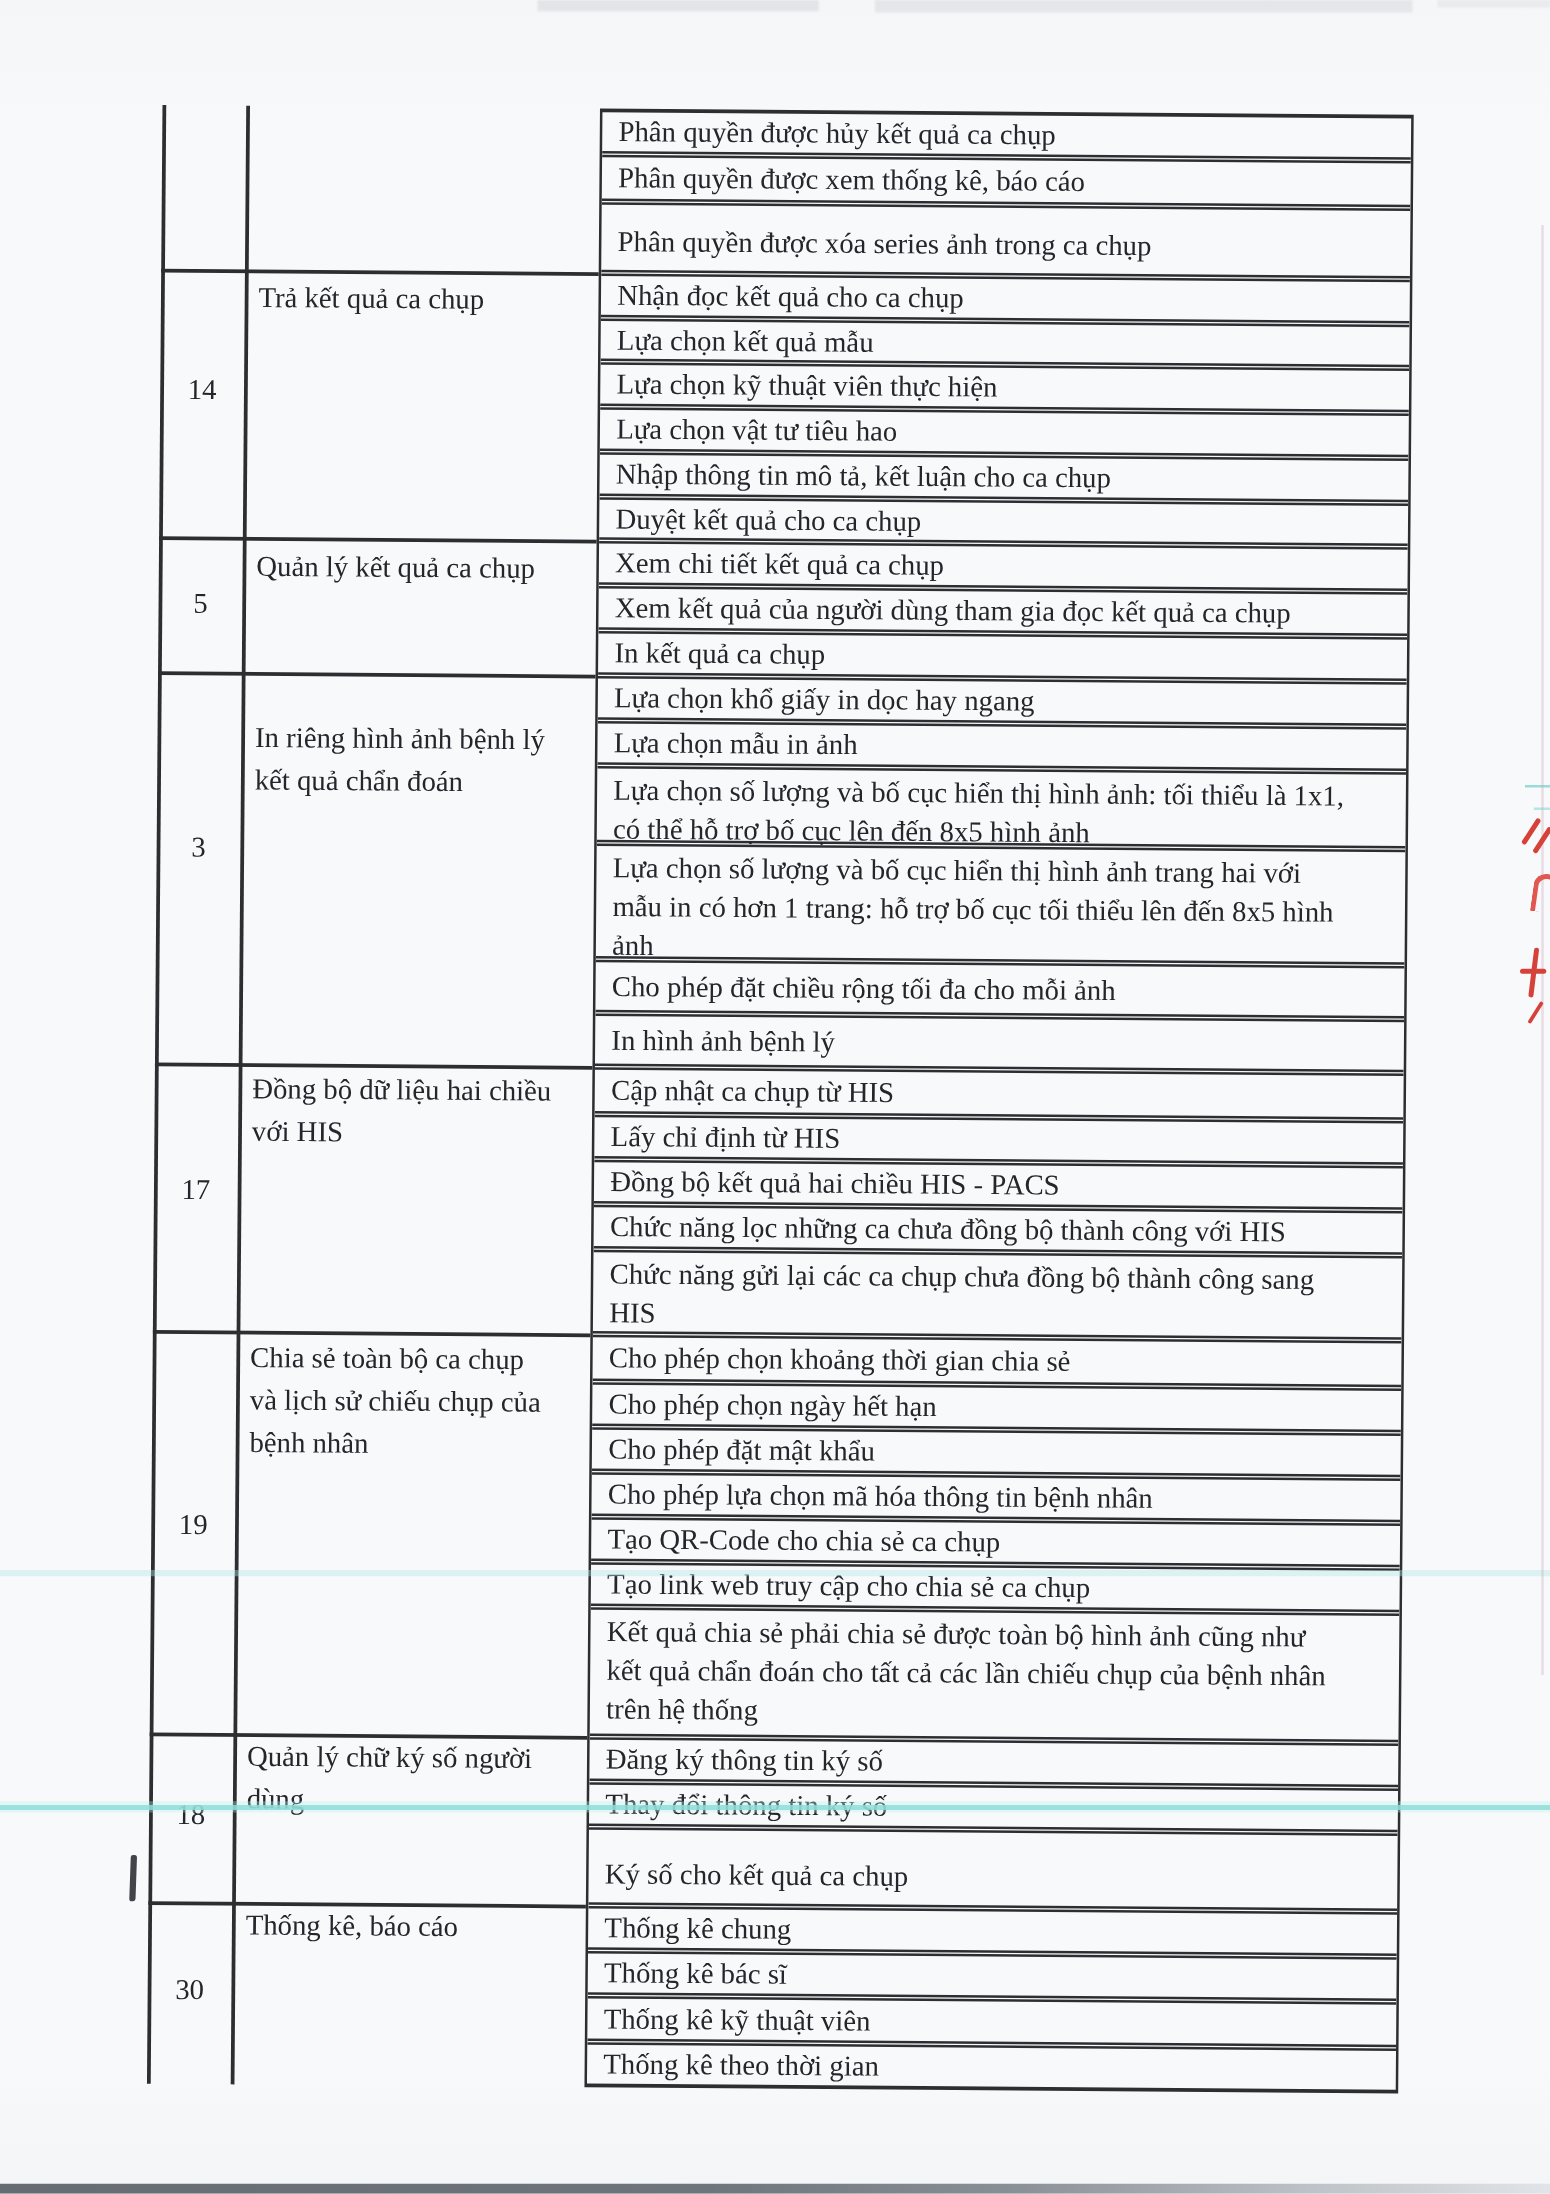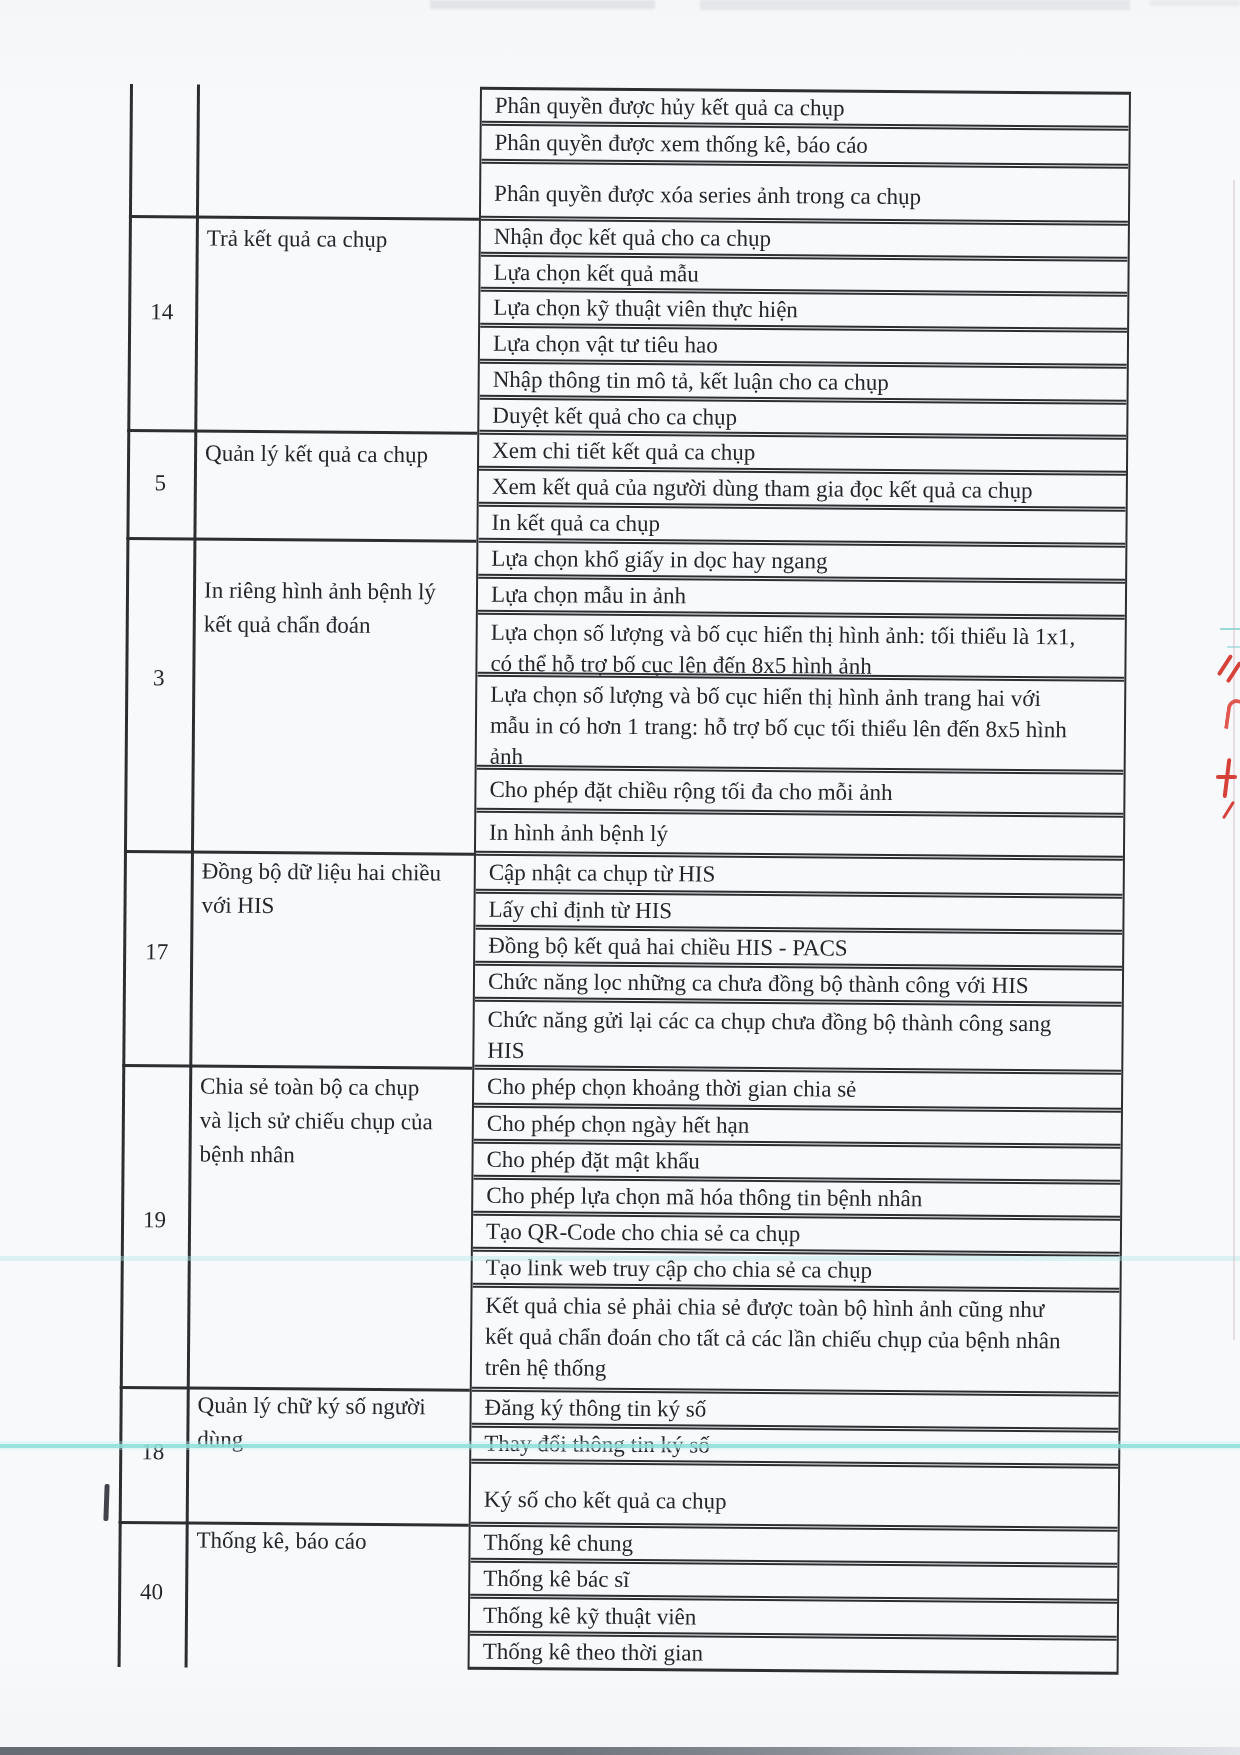--- a/index.html
+++ b/index.html
@@ -76,21 +76,21 @@
     <div class="hsep" style="top:980px;"></div>
     <div class="hsep" style="top:1302px;"></div>
     <div class="hsep" style="top:1437px;"></div>
 
     <div class="numcell" style="top:213px;text-align:center;">14</div>
     <div class="numcell" style="top:384px;">5</div>
     <div class="numcell" style="top:579px;">3</div>
     <div class="numcell" style="top:853px;">17</div>
     <div class="numcell" style="top:1121px;">19</div>
     <div class="numcell" style="top:1353px;">18</div>
-    <div class="numcell" style="top:1493px;">40</div>
+    <div class="numcell" style="top:1493px;">30</div>
 
     <div class="catcell" style="top:137px;">Trả kết quả ca chụp</div>
     <div class="catcell" style="top:352px;">Quản lý kết quả ca chụp</div>
     <div class="catcell" style="top:489px;">In riêng hình ảnh bệnh lý
 kết quả chẩn đoán</div>
     <div class="catcell" style="top:770px;">Đồng bộ dữ liệu hai chiều
 với HIS</div>
     <div class="catcell" style="top:985px;">Chia sẻ toàn bộ ca chụp
 và lịch sử chiếu chụp của
 bệnh nhân</div>

